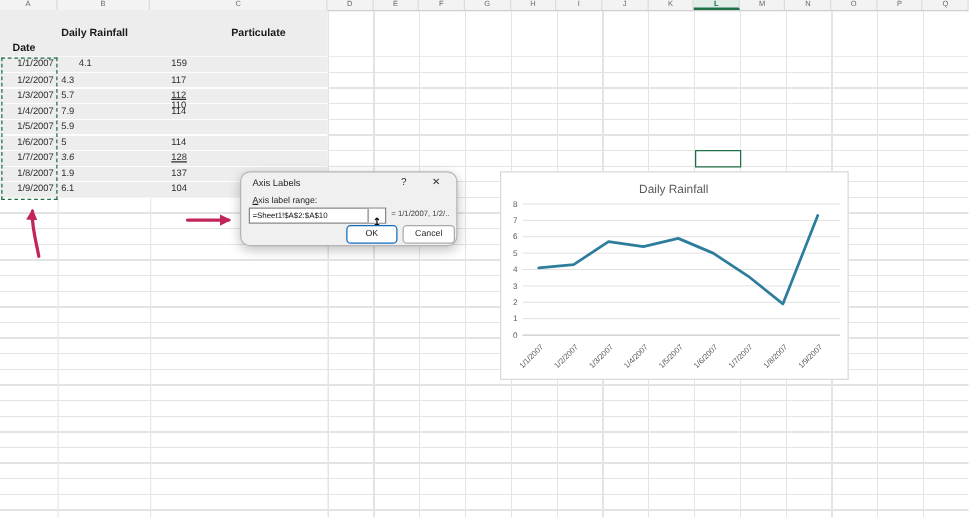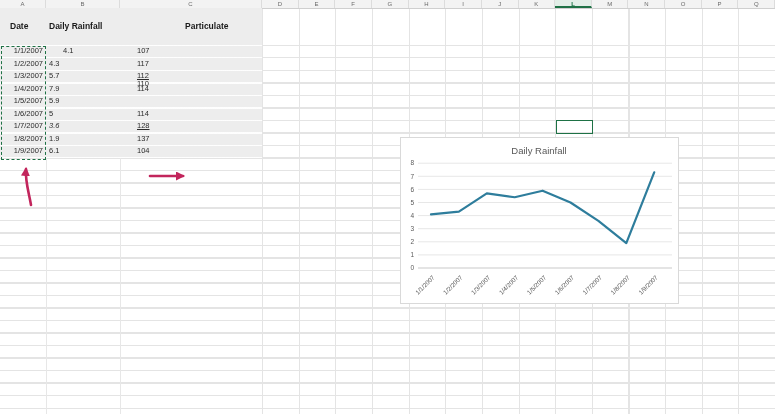--- a/index.html
+++ b/index.html
@@ -72,26 +72,26 @@
       <div class="col-letter" style="left: 628.5px; width: 36.65px;">N</div>
       <div class="col-letter" style="left: 665.15px; width: 36.65px;">O</div>
       <div class="col-letter" style="left: 701.8px; width: 36.65px;">P</div>
       <div class="col-letter" style="left: 738.45px; width: 36.65px;">Q</div>
     </div>
 
   <div class="table-fill">
     <div class="rowlines"></div>
   </div>
   <div id="table-text">
-      <div class="th" style="left: 10px;">Date</div>
+      <div class="th" style="left: 10px; margin-top: 12px;">Date</div>
       <div class="th" style="left: 49px;">Daily Rainfall</div>
       <div class="th" style="left: 137px; margin-left: 48px;">Particulate</div>
       <div class="cell date" style="top: 45px; left: 2px;">1/1/2007</div>
       <div class="cell" style="top: 45px; left: 63px;">4.1</div>
-      <div class="cell" style="top: 45px; left: 137px;">107</div>
+      <div class="cell" style="top: 45px; left: 137px;">159</div>
       <div class="cell date" style="top: 57.5px; left: 2px;">1/2/2007</div>
       <div class="cell" style="top: 57.5px; left: 49px;">4.3</div>
       <div class="cell" style="top: 57.5px; left: 137px;">117</div>
       <div class="cell date" style="top: 70px; left: 2px;">1/3/2007</div>
       <div class="cell" style="top: 70px; left: 49px;">5.7</div>
       <div class="cell" style="top: 70px; left: 137px; text-decoration: underline;">112</div>
       <div class="cell date" style="top: 82.5px; left: 2px;">1/4/2007</div>
       <div class="cell" style="top: 82.5px; left: 49px;">7.9</div>
       <div class="cell" style="top: 82.5px; left: 137px;">114</div>
       <div class="cell date" style="top: 95px; left: 2px;">1/5/2007</div>
@@ -142,20 +142,35 @@
         <text transform="translate(117.69999999999999,140) rotate(-45)" text-anchor="end" font-size="6.2" fill="#595959" font-family="Liberation Sans, sans-serif">1/4/2007</text>
         <text transform="translate(145.6,140) rotate(-45)" text-anchor="end" font-size="6.2" fill="#595959" font-family="Liberation Sans, sans-serif">1/5/2007</text>
         <text transform="translate(173.5,140) rotate(-45)" text-anchor="end" font-size="6.2" fill="#595959" font-family="Liberation Sans, sans-serif">1/6/2007</text>
         <text transform="translate(201.39999999999998,140) rotate(-45)" text-anchor="end" font-size="6.2" fill="#595959" font-family="Liberation Sans, sans-serif">1/7/2007</text>
         <text transform="translate(229.29999999999998,140) rotate(-45)" text-anchor="end" font-size="6.2" fill="#595959" font-family="Liberation Sans, sans-serif">1/8/2007</text>
         <text transform="translate(257.2,140) rotate(-45)" text-anchor="end" font-size="6.2" fill="#595959" font-family="Liberation Sans, sans-serif">1/9/2007</text>
         <polyline points="30,76.29 57.9,73.67 85.8,55.33 113.69999999999999,59.25999999999999 141.6,52.709999999999994 169.5,64.5 197.39999999999998,82.84 225.29999999999998,105.11 253.2,34.370000000000005" fill="none" stroke="#2e7d9c" stroke-width="2.2" stroke-linejoin="round" stroke-linecap="round"></polyline>
       </svg>
   </div>
 
+  <div class="dialog">
+    <div class="dlg-title">Axis Labels</div>
+    <div class="dlg-sys dlg-help">?</div>
+    <div class="dlg-sys dlg-close">✕</div>
+    <div class="dlg-label">Axis label range:</div>
+    <div class="inputwrap">
+      <div class="inputtext">=Sheet1!$A$2:$A$10</div>
+      <div class="rangebtn">
+        <span>↥</span>
+      </div>
+    </div>
+    <div class="dlg-preview">= 1/1/2007, 1/2/..</div>
+    <div class="btn btn-ok">OK</div>
+    <div class="btn btn-cancel">Cancel</div>
+  </div>
 
   <svg class="arrows">
     <defs>
       <marker id="ah" markerUnits="userSpaceOnUse" markerWidth="10" markerHeight="10" refX="7" refY="4.5" orient="auto">
         <path d="M0,0 L9,4.5 L0,9 z" fill="#c2255c"></path>
       </marker>
     </defs>
     <path d="M31,205 C29,193 25,181 26,169" fill="none" stroke="#c2255c" stroke-width="2.6" stroke-linecap="round" marker-end="url(#ah)"></path>
     <path d="M150,176 L183,176" fill="none" stroke="#c2255c" stroke-width="2.6" stroke-linecap="round" marker-end="url(#ah)"></path>
   </svg>

